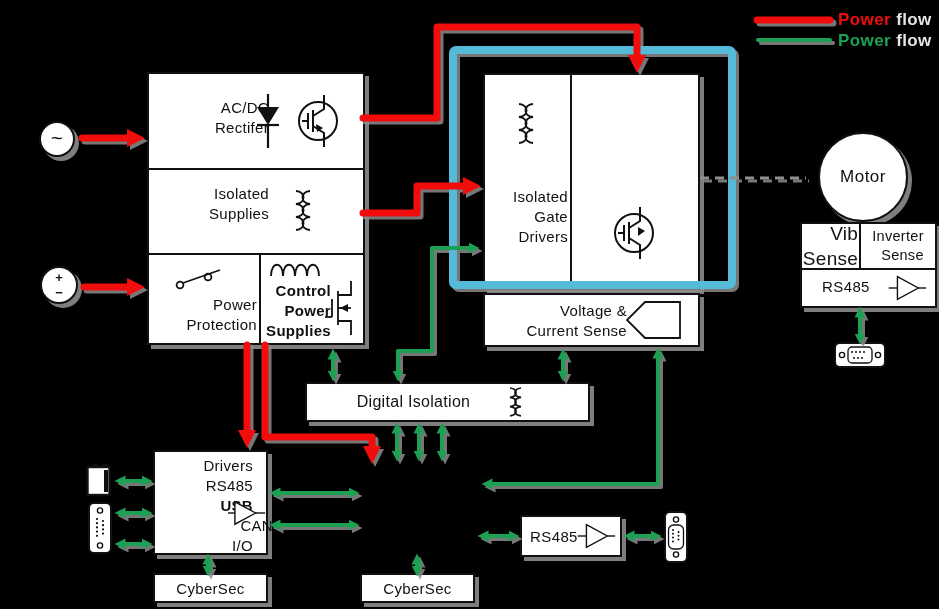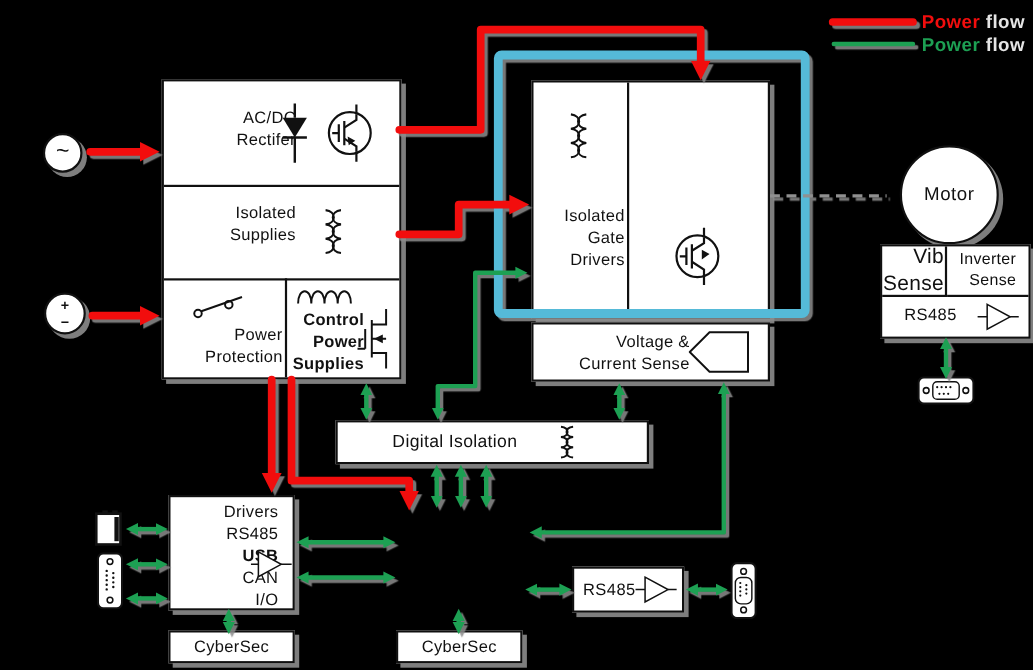--- a/index.html
+++ b/index.html
@@ -174,21 +174,21 @@
           <path d="M2,2 L26,15 L2,28 Z" fill="#fff"></path>
         </g>
       </svg>
     </div>
   </div>
 
   <div class="box" style="left:153px;top:450px;width:115px;height:105px;">
     <div class="abs lbl" style="left:0;top:4px;width:98px;line-height:19.5px;">Drivers</div>
     <div class="abs lbl" style="left:0;top:24px;width:98px;line-height:19.5px;">RS485</div>
     <div class="abs lbl" style="left:0;top:44px;width:98px;line-height:19.5px;font-weight:bold;">USB</div>
-    <div class="abs lbl" style="left:0;top:64px;width:98px;line-height:19.5px;">CAN</div>
+    <div class="abs lbl" style="left:0;top:64px;width:98px;line-height:19.5px;padding-left:20px;">CAN</div>
     <div class="abs lbl" style="left:0;top:84px;width:98px;line-height:19.5px;">I/O</div>
     <svg class="icon abs" style="right:0px;top:46px;" width="38" height="30" viewBox="-6 0 44 30">
       <g stroke="#111" stroke-width="1.6" fill="none">
         <path d="M-6,15 H2"></path>
           <path d="M26,15 H37"></path>
         <path d="M2,2 L26,15 L2,28 Z" fill="#fff"></path>
       </g>
     </svg>
   </div>
 

